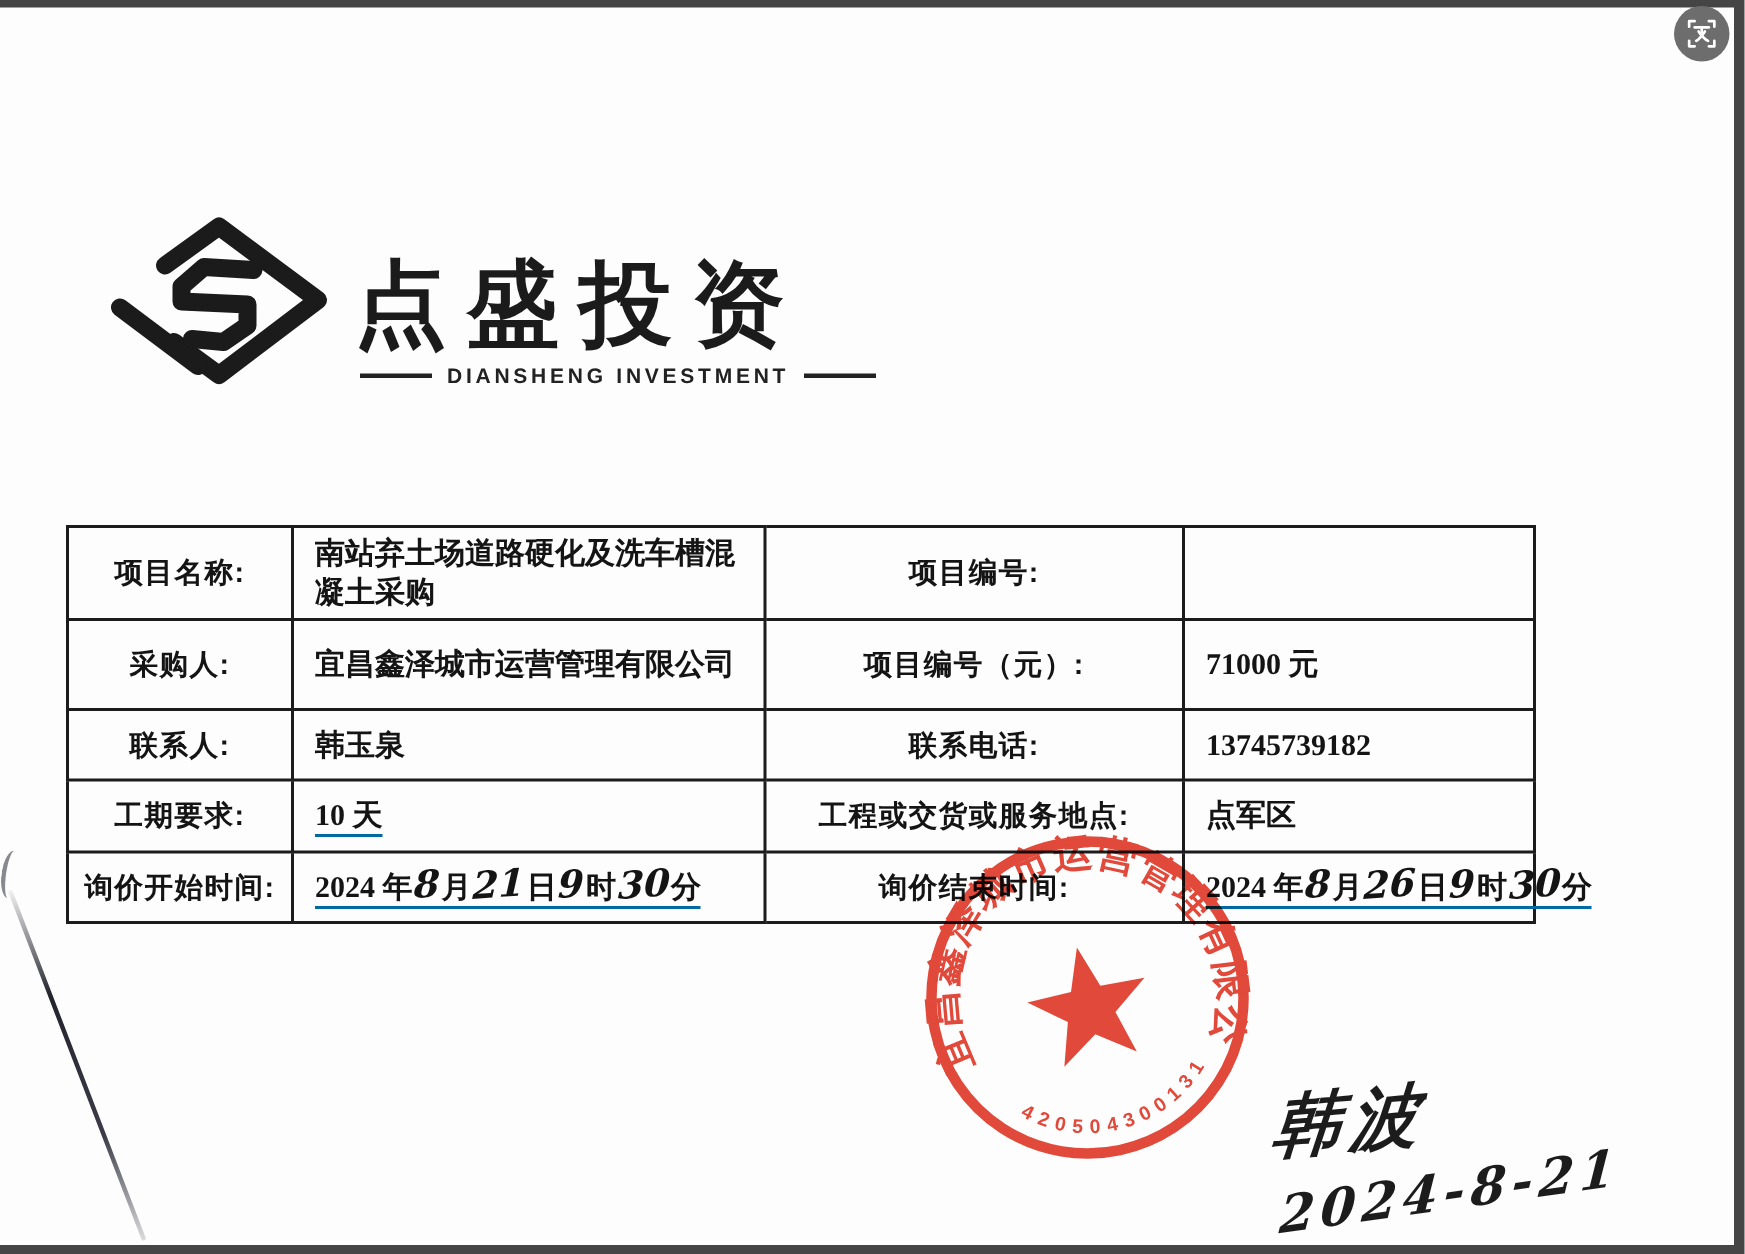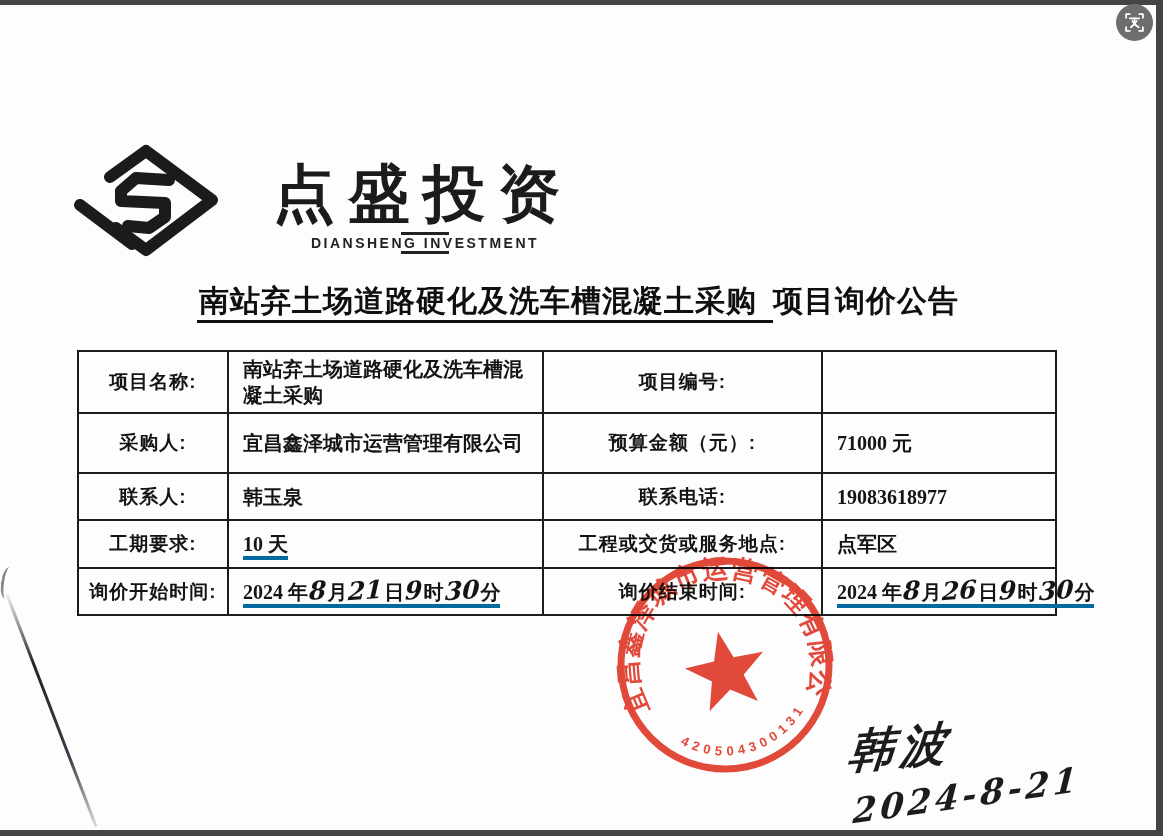--- a/index.html
+++ b/index.html
@@ -16,67 +16,67 @@
     background:#fdfdfd;
   }
   
   .ocr-btn {
     position:absolute; left:1116px; top:4px; width:37px; height:37px;
     background:#6d6d6d; border-radius:50%;
     display:flex; align-items:center; justify-content:center;
     cursor:pointer;
   }
   
-  .logo-wrap { position:absolute; left:72px; top:138px; display:flex; align-items:center;gap:37px; }
+  .logo-wrap { position:absolute; left:72px; top:138px; display:flex; align-items:flex-end; }
   .logo-mark { width:148px; height:115px; }
   .logo-text { margin-left:16px; margin-top:14px; }
   .logo-cn {
     font-size:62px; font-weight:900; letter-spacing:13px;
     color:#1b1b1b; line-height:64px; white-space:nowrap;
     font-family:"Liberation Sans", sans-serif;
   }
-  .logo-en-row { display:flex; align-items:center; margin-top:6px; margin-left:4px;flex-direction:column; }
+  .logo-en-row { display:flex; align-items:center; margin-top:6px; margin-left:4px; }
   .logo-en {
     font-size:14px; font-weight:700; letter-spacing:2.5px; color:#222;
     white-space:nowrap; padding:0 10px;
   }
   .logo-dash { width:48px; height:3px; background:#222; }
   
   .doc-title {
     position:absolute; left:0; top:276px; width:1156px;
     text-align:center; font-size:30px; font-weight:800; letter-spacing:1px;
     color:#0f0f0f; white-space:nowrap;
     font-family:"Liberation Serif", serif;
   }
   .doc-title .u {
     border-bottom:3px solid #0f0f0f;
     padding:0 16px 3px 2px;
   }
   
   table.info {
-    position:absolute; left:77px; top:345px;
+    position:absolute; left:44px; top:345px;
     border-collapse:collapse; table-layout:fixed; width:978px;
   }
   table.info td {
     border:2px solid #1c1c1c;
     vertical-align:middle;
     font-weight:700;
   }
   table.info tr:nth-child(1){height:62px;}
   table.info tr:nth-child(2){height:60px;}
   table.info tr:nth-child(3){height:47px;}
   table.info tr:nth-child(4){height:48px;margin-top:36px;}
   table.info tr:nth-child(5){height:47px;}
   table.info tr:nth-child(6){height:48px;padding-left:26px;}
   td.lbl { text-align:center; font-size:19px; letter-spacing:1px; }
   td.val {
     padding-left:14px; font-size:20px; line-height:26px;
     font-family:"Liberation Serif", serif;
   }
-  td.val .u { border-bottom:4px solid #0369a1; padding-bottom:1px; }
+  td.val .u { border-bottom:2px solid #0369a1; padding-bottom:1px; }
   .cat-opt { margin-right:52px; white-space:nowrap; }
   .cat-opt .box { font-size:21px; }
   .time-val { font-size:20px; white-space:nowrap; }
   .hw {
     display:inline-block; font-style:italic; font-size:25px;
     transform:rotate(-4deg) skewX(-6deg); padding:0 1px;
     font-family:"DejaVu Serif", serif; line-height:20px;
   }
   
   .stamp {
@@ -127,49 +127,46 @@
     <div class="logo-text">
       <div class="logo-cn">点盛投资</div>
       <div class="logo-en-row">
         <div class="logo-dash"></div>
         <div class="logo-en">DIANSHENG INVESTMENT</div>
         <div class="logo-dash"></div>
       </div>
     </div>
   </div>
 
-  <div class="doc-title">
-    <span class="u">南站弃土场道路硬化及洗车槽混凝土采购</span><span>项目询价公告</span>
-  </div>
 
   <table class="info">
     <colgroup>
         <col style="width:150px">
         <col style="width:315px">
         <col style="width:279px">
         <col style="width:234px">
       </colgroup>
     <tbody>
         <tr>
       <td class="lbl">项目名称:</td>
       <td class="val">南站弃土场道路硬化及洗车槽混凝土采购</td>
       <td class="lbl">项目编号:</td>
       <td class="val"></td>
     </tr>
     <tr>
       <td class="lbl">采购人:</td>
       <td class="val">宜昌鑫泽城市运营管理有限公司</td>
-      <td class="lbl">预算金额（元）:</td>
+      <td class="lbl">项目编号（元）:</td>
       <td class="val">71000 元</td>
     </tr>
     <tr>
       <td class="lbl">联系人:</td>
       <td class="val">韩玉泉</td>
       <td class="lbl">联系电话:</td>
-      <td class="val">19083618977</td>
+      <td class="val">13745739182</td>
     </tr>
     <tr>
       <td class="lbl">工期要求:</td>
       <td class="val"><span class="u">10 天</span></td>
       <td class="lbl">工程或交货或服务地点:</td>
       <td class="val">点军区</td>
     </tr>
     <tr>
       <td class="lbl">询价开始时间:</td>
       <td class="val">

